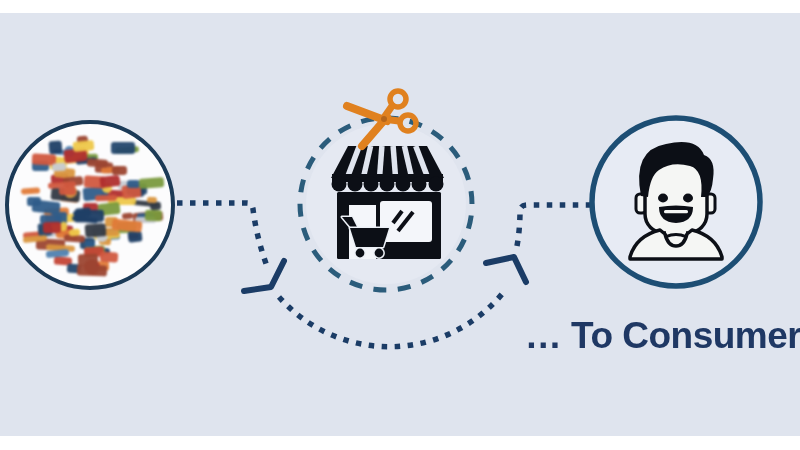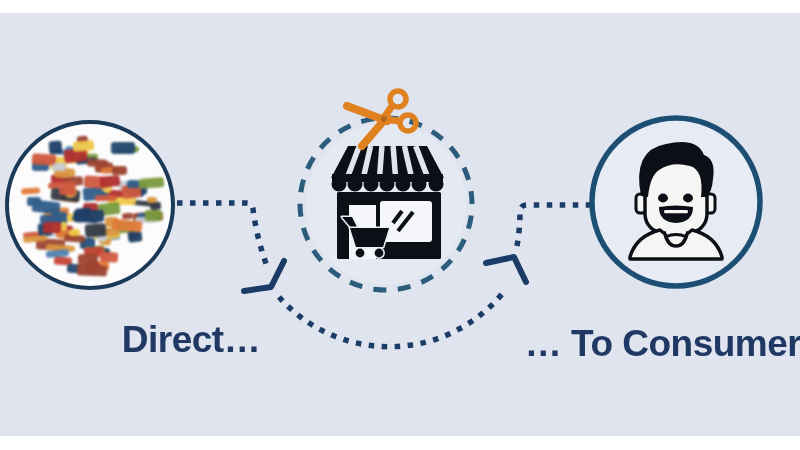--- a/index.html
+++ b/index.html
@@ -230,16 +230,15 @@
       </g>
 
       <rect x="666" y="228" width="20" height="13" fill="var(--face)"></rect>
       <ellipse cx="676" cy="241" rx="13" ry="6.5" fill="var(--face)" stroke="var(--icon_black)" stroke-width="3"></ellipse>
 
       <path d="M630,257 Q636,236 660,230 L665,234 Q668,246 676,246 Q684,246 687,234 L692,230
                Q716,236 722,257 L722,259 L630,259 Z" fill="var(--face)" stroke="var(--icon_black)" stroke-width="3.5" stroke-linejoin="round"></path>
     </g>
   </svg>
 
-  <div class="label" style="left:191px;top:340px">Direct…</div>
-  <div class="label" style="left:663px;top:344px">… To Consumer</div>
+  <div class="label" style="left:663px;top:336px">… To Consumer</div>
 
 </div>
 
 </body></html>

